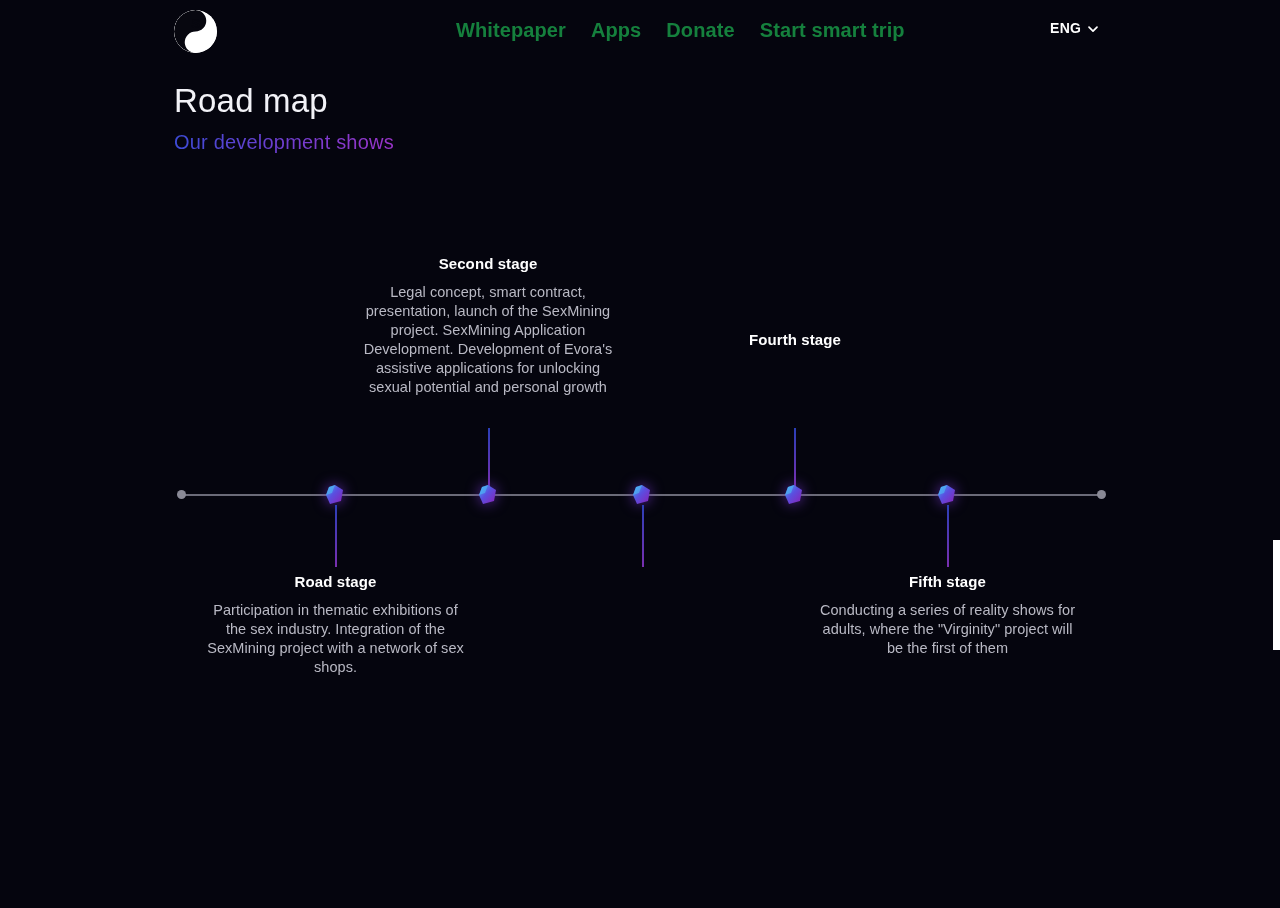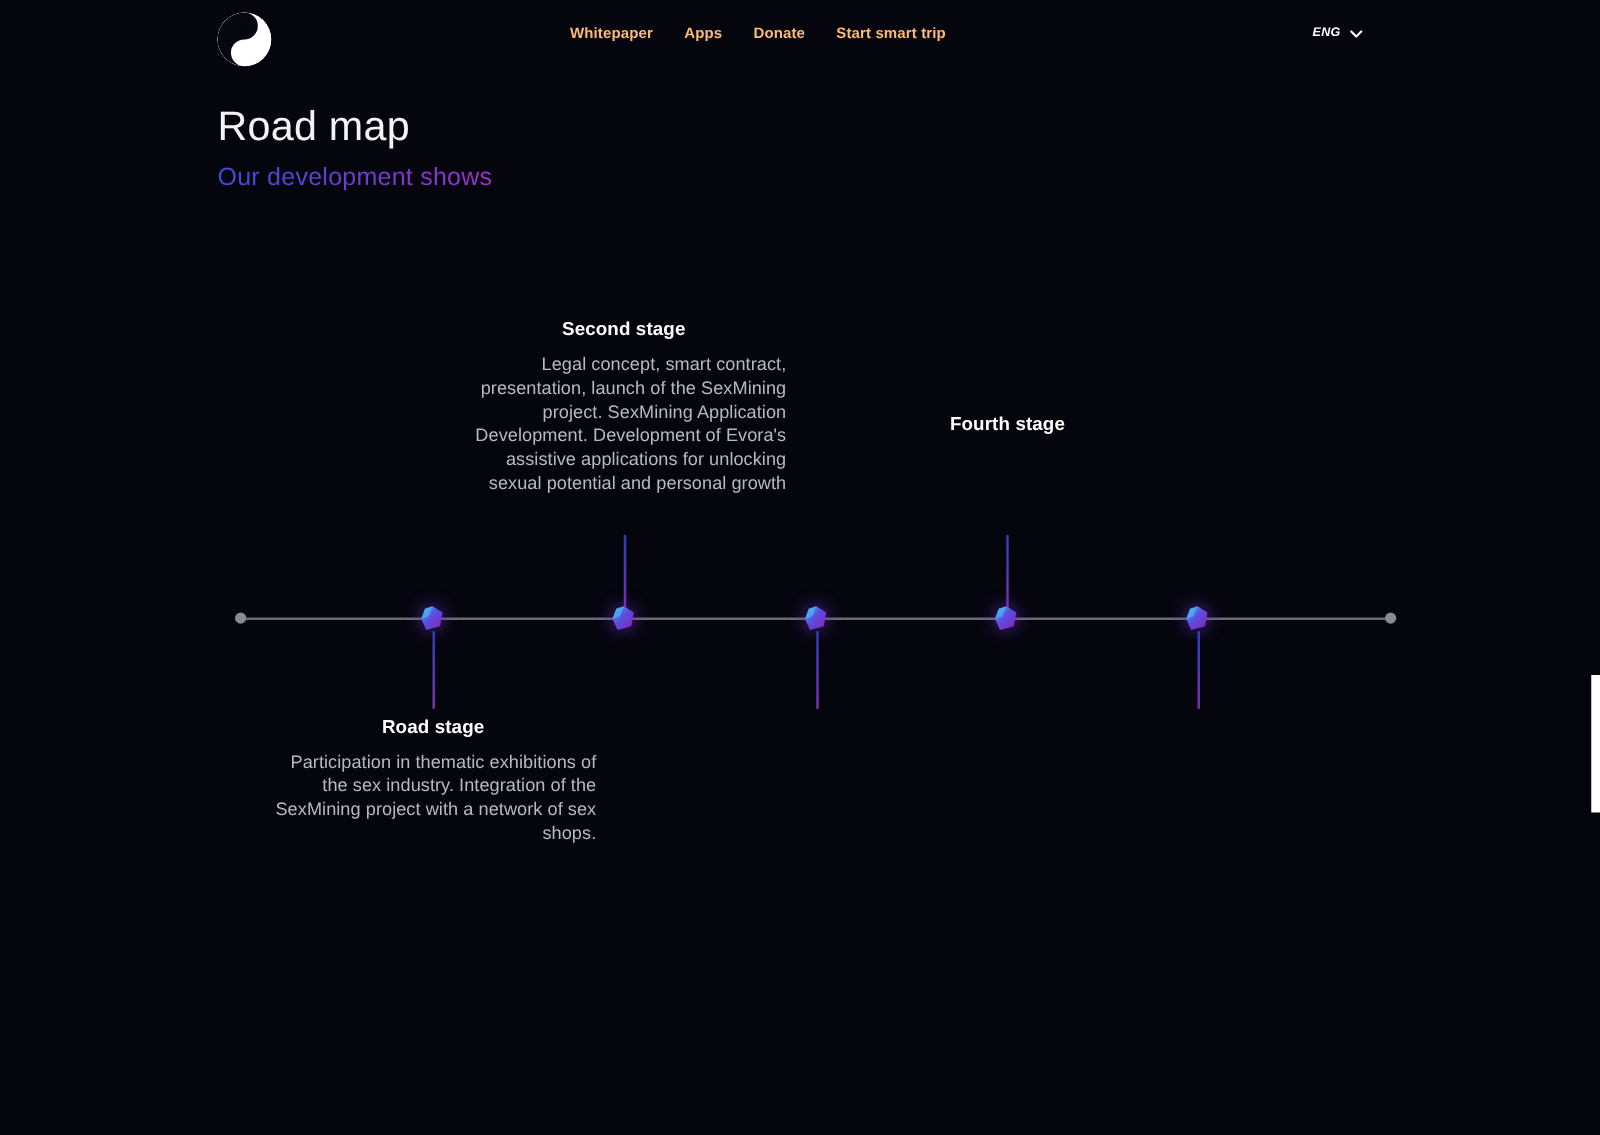--- a/index.html
+++ b/index.html
@@ -41,43 +41,42 @@
 
   .nav {
     position: absolute;
     left: 456px;
     top: 19px;
     display: flex;
     gap: 25px;
     align-items: center;
   }
   .nav-item {
-    font-size: 12px;
+    font-size: 20px;
     font-weight: bold;
-    color: #fdba74;
+    color: #15803d;
     letter-spacing: 0.1px;
     white-space: nowrap;
     cursor: pointer;
   }
 
   .lang-select {
     position: absolute;
     left: 1050px;
     top: 20px;
     display: flex;
     align-items: center;
     gap: 6px;
     cursor: pointer;
   }
   .lang-label {
-    font-size: 10px;
+    font-size: 14px;
     font-weight: bold;
     color: #ffffff;
     letter-spacing: 0.3px;
-    font-style: italic;
   }
   .chevron {
     display: inline-block;
     width: 12px;
     height: 12px;
     position: relative;
     top: 1px;
   }
   .chevron svg { display: block; }
 
@@ -101,21 +100,21 @@
     background-image: linear-gradient(90deg, #3d4bd6 0%, #6b3fd0 45%, #9a34c9 100%);
     -webkit-background-clip: text;
     background-clip: text;
     color: transparent;
     -webkit-text-fill-color: transparent;
   }
 
   
   .roadmap {
     position: absolute;
-    left: 16px;
+    left: 5px;
     top: 0;
     width: 1125px;
     height: 908px;
   }
 
   .timeline-line {
     position: absolute;
     left: 176px;
     top: 494px;
     width: 921px;
@@ -143,21 +142,20 @@
     font-weight: bold;
     color: #ffffff;
     margin-bottom: 11px;
     letter-spacing: 0.1px;
   }
   .stage-desc {
     font-size: 14.5px;
     line-height: 19px;
     color: #b9b9c4;
     letter-spacing: 0.05px;
-    text-align: right;
   }
 
   
   .connector {
     position: absolute;
     width: 1.5px;
   }
   .connector.up {
     background: linear-gradient(180deg, #2b3fb8 0%, #7a2fb0 100%);
   }
@@ -277,16 +275,20 @@
   </div>
   <div class="connector down" style="left:637px; top:505px; height:62px;"></div>
 
   <div class="marker" style="left:942px; top:495px;">
     <svg width="26" height="26" viewBox="0 0 26 26">
       <path d="M13 3 L21 8 L19 19 L8 22 L4 13 L7 5 Z" fill="url(#g2)"></path>
       <path d="M13 3 L7 5 L4 13 L10 11 Z" fill="#4fc3f7" opacity="0.55"></path>
     </svg>
   </div>
   <div class="connector down" style="left:942px; top:505px; height:62px;"></div>
+  <div class="stage" style="left:812px; top:573px; width:261px;">
+    <div class="stage-title">Fifth stage</div>
+    <div class="stage-desc">Conducting a series of reality shows for adults, where the "Virginity" project will be the first of them</div>
+  </div>
 
 </section>
 
 <div class="edge-scroll"></div>
 
 </body></html>

